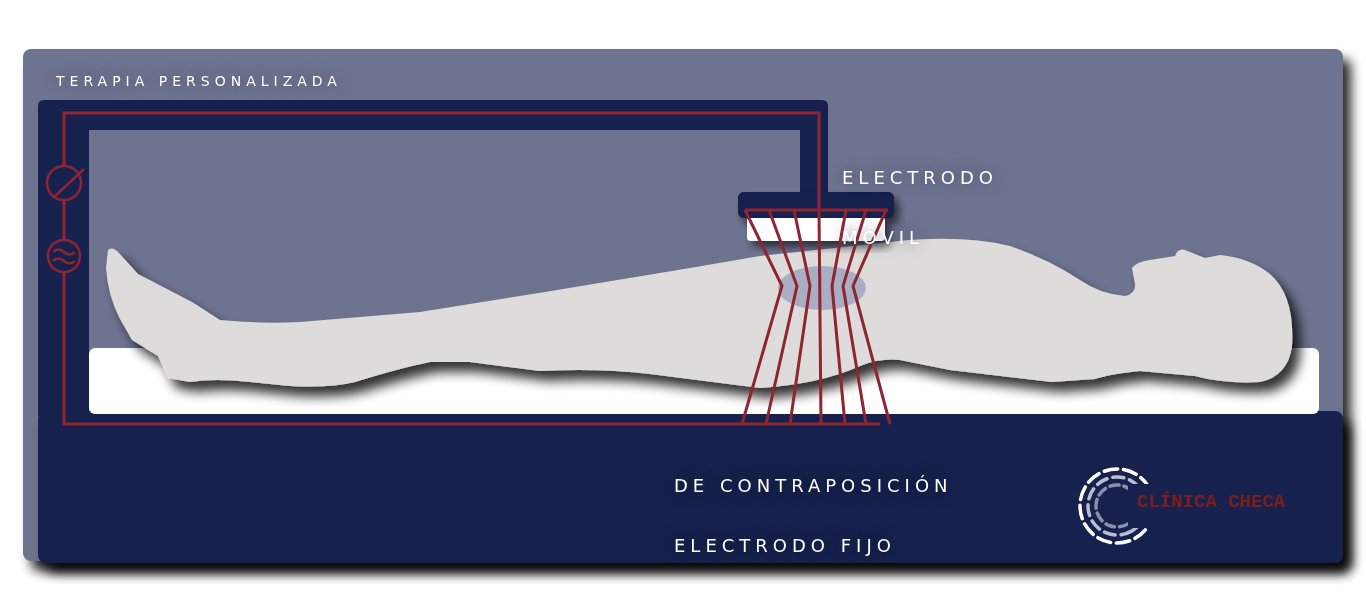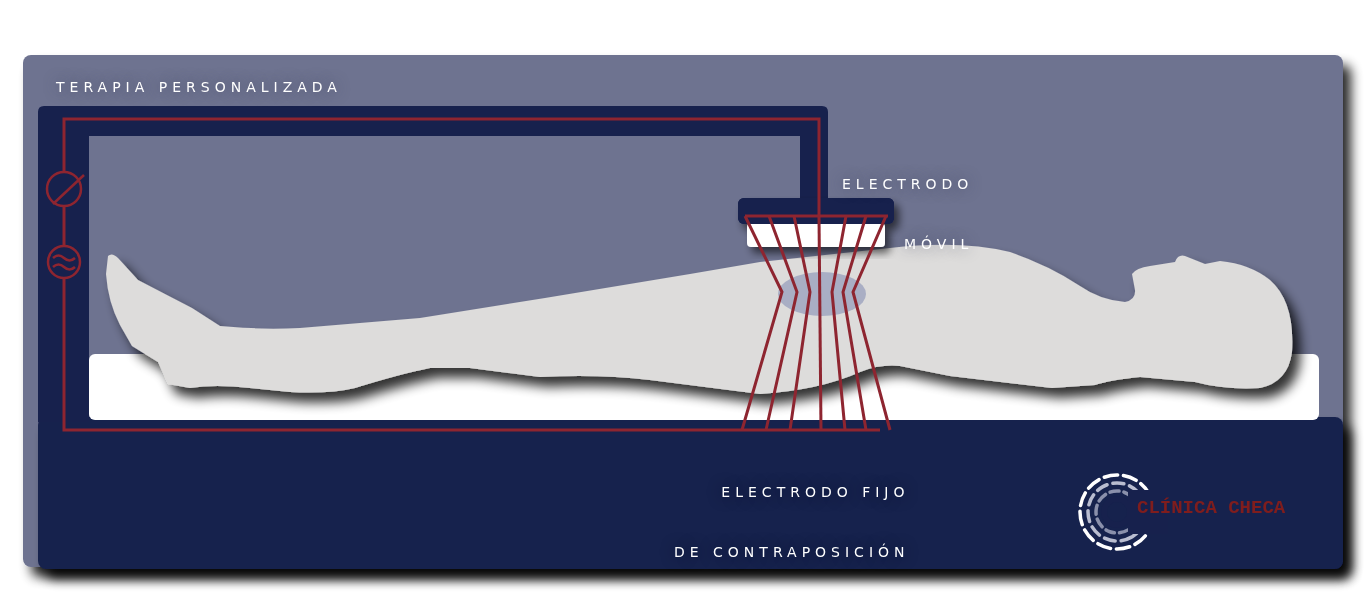--- a/index.html
+++ b/index.html
@@ -1,18 +1,18 @@
 <!DOCTYPE html>
 <html><head>
 <meta charset="utf-8">
 <style>
   html, body { margin:0; padding:0; background:#ffffff; }
   body { width:1366px; height:600px; position:relative; overflow:hidden; font-family:"Liberation Sans", sans-serif; }
-  #stage { position:absolute; left:0; top:12px; width:1366px; height:472px; }
-  .lbl { position:absolute; color:#ffffff; font-family:"DejaVu Sans", sans-serif; font-size:14px; letter-spacing:5px; text-align:right; line-height:20px; text-shadow:0 0 14px rgba(60,64,90,0.9); white-space:pre; }
+  #stage { position:absolute; left:0; top:6px; width:1366px; height:472px; }
+  .lbl { position:absolute; color:#ffffff; font-family:"DejaVu Sans", sans-serif; font-size:18px; letter-spacing:5px; text-align:left; line-height:20px; text-shadow:0 0 14px rgba(60,64,90,0.9); white-space:pre; }
   .lbl span { display:block; }
   #title-label { left:56px; top:65px; text-align:left; font-size:14px; letter-spacing:5px; }
   #unit-label { left:98px; top:148px; }
   #mobile-label { left:842px; top:122px; }
   #fixed-label { left:674px; top:430px; text-shadow:0 0 14px rgba(10,16,40,0.9); }
   #brand-name { position:absolute; left:1137px; top:485px; color:#7f1d1d; font-family:Liberation Mono, monospace; font-weight:bold; font-size:19px; letter-spacing:0px; }
 </style>
 </head>
 <body>
 
@@ -168,18 +168,18 @@
 
   <div class="lbl" id="title-label">TERAPIA PERSONALIZADA</div>
 
 
   <div class="lbl" id="mobile-label">
     <span>ELECTRODO</span>
     <span>MÓVIL</span>
   </div>
 
   <div class="lbl" id="fixed-label">
+    <span>DE CONTRAPOSICIÓN</span>
     <span>ELECTRODO FIJO</span>
-    <span>DE CONTRAPOSICIÓN</span>
   </div>
 
   <div id="brand-name">CLÍNICA CHECA</div>
 </div>
 
 </body></html>

